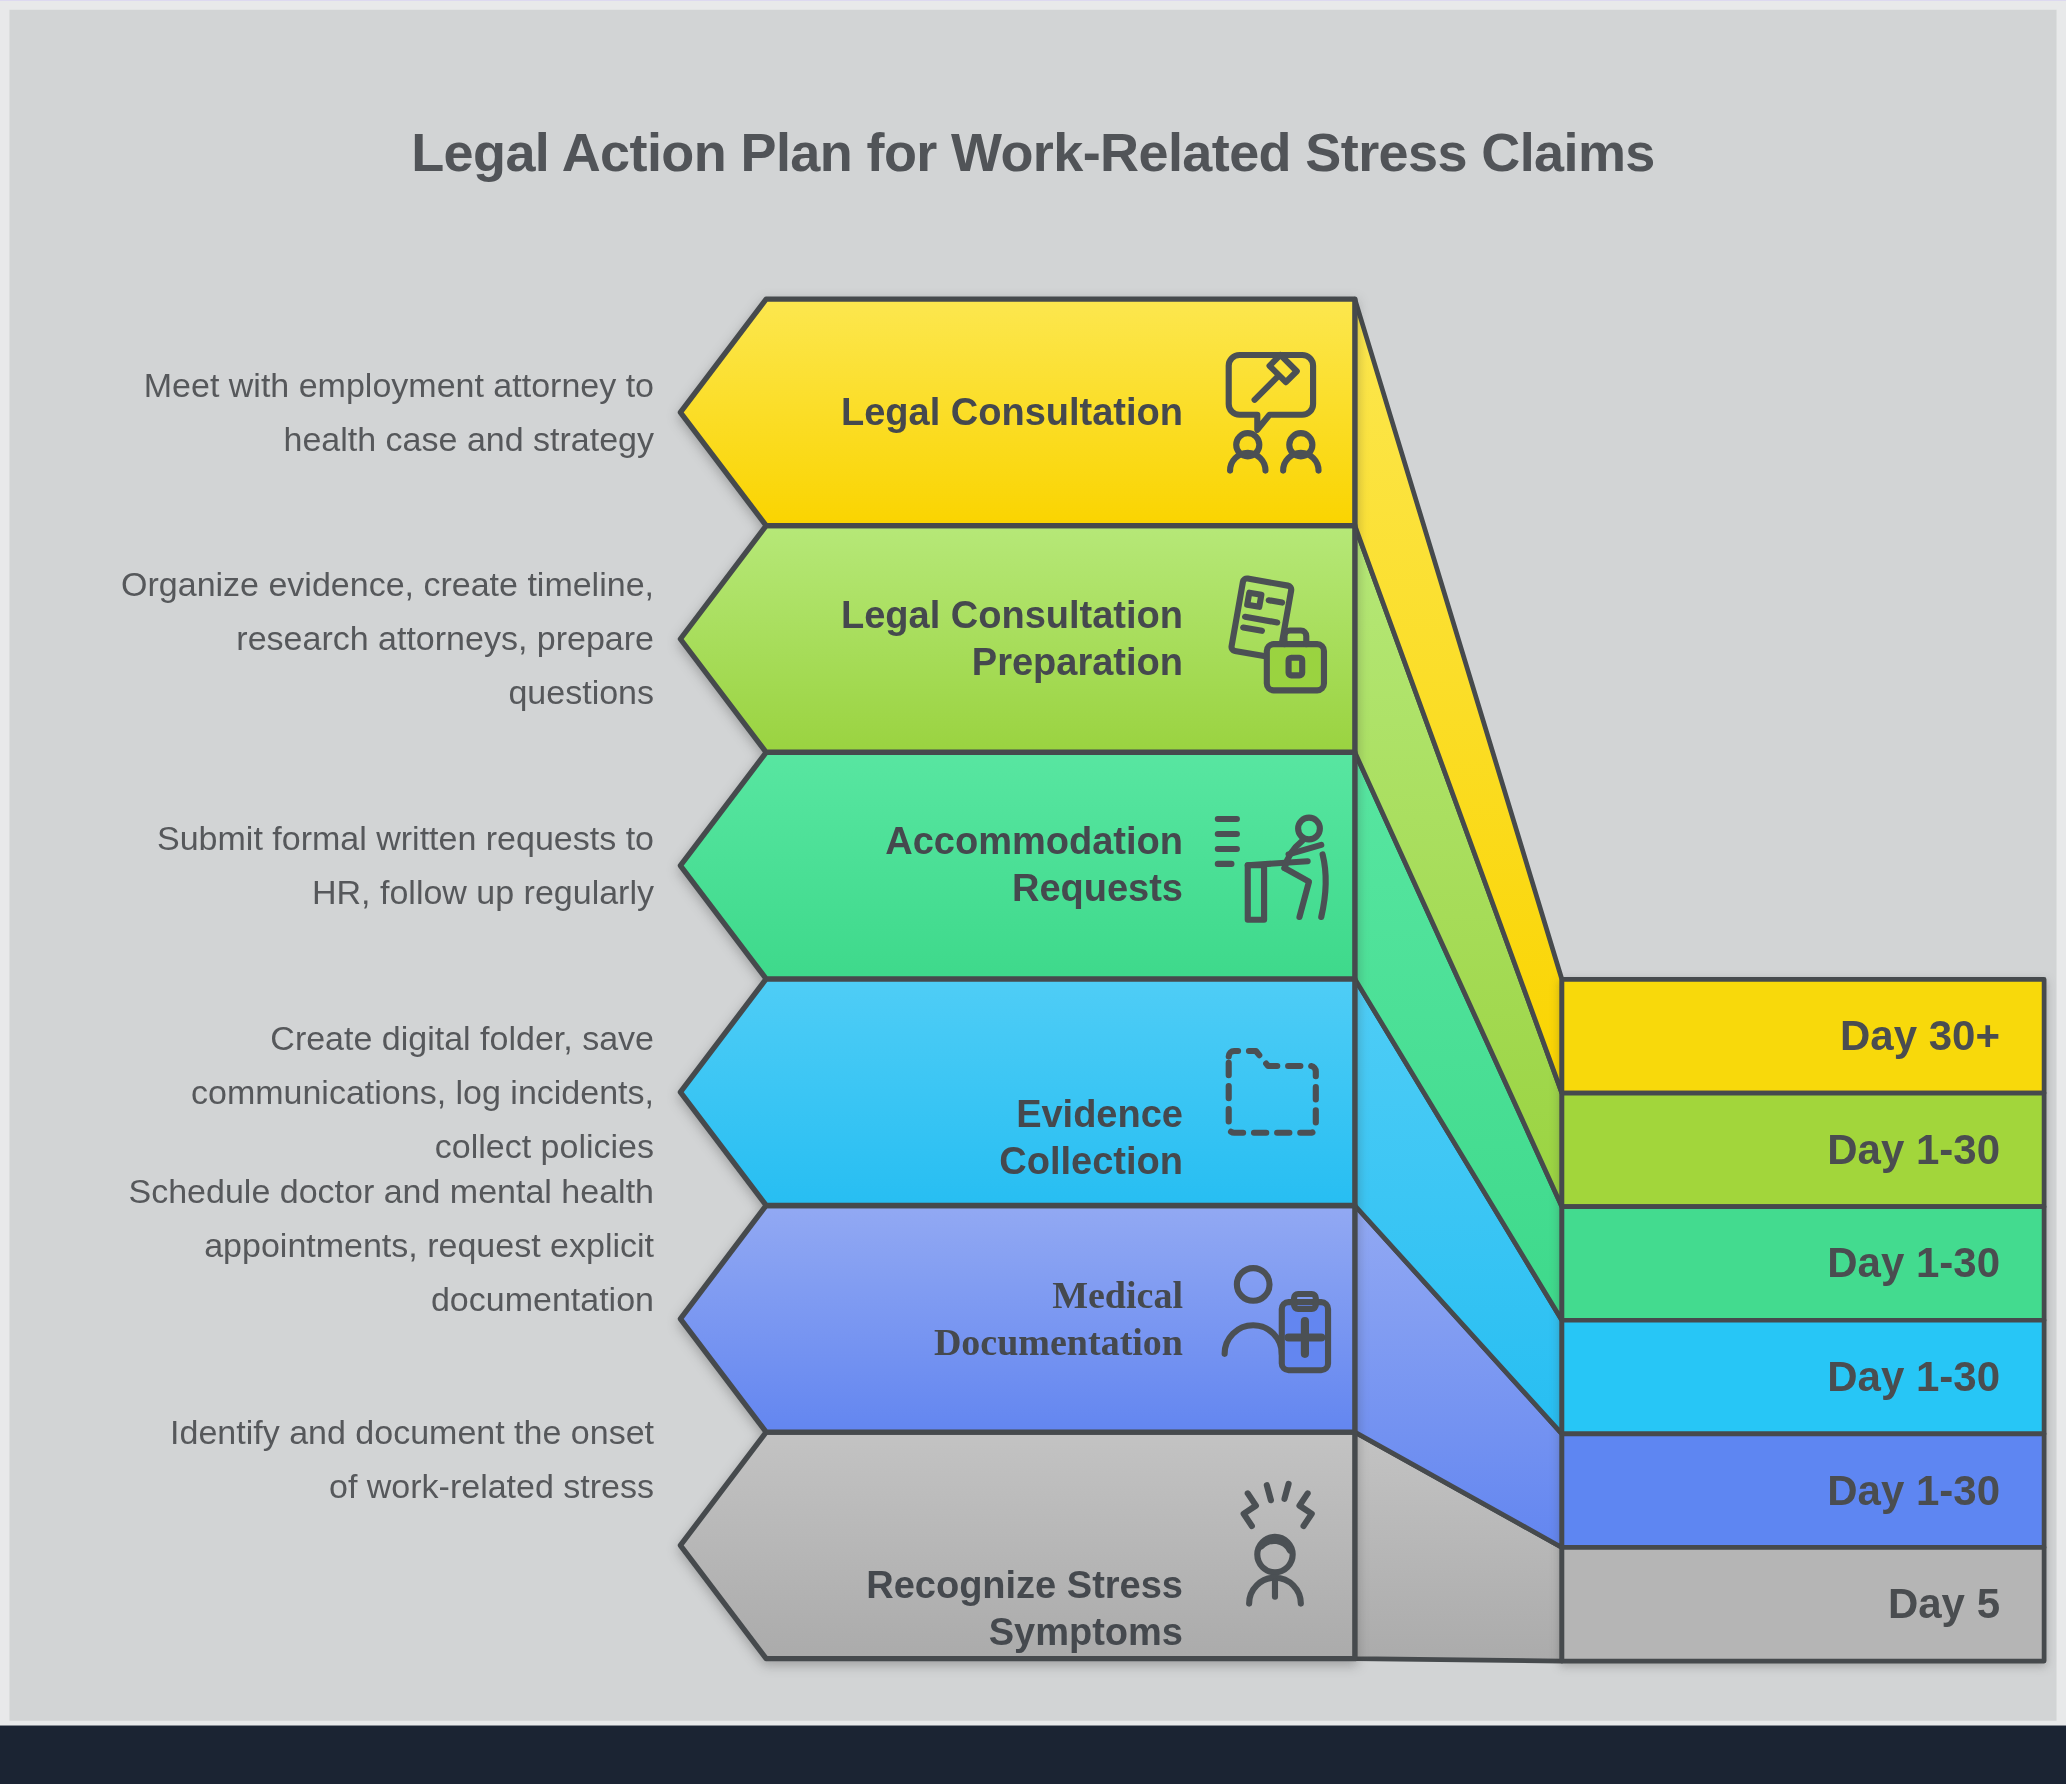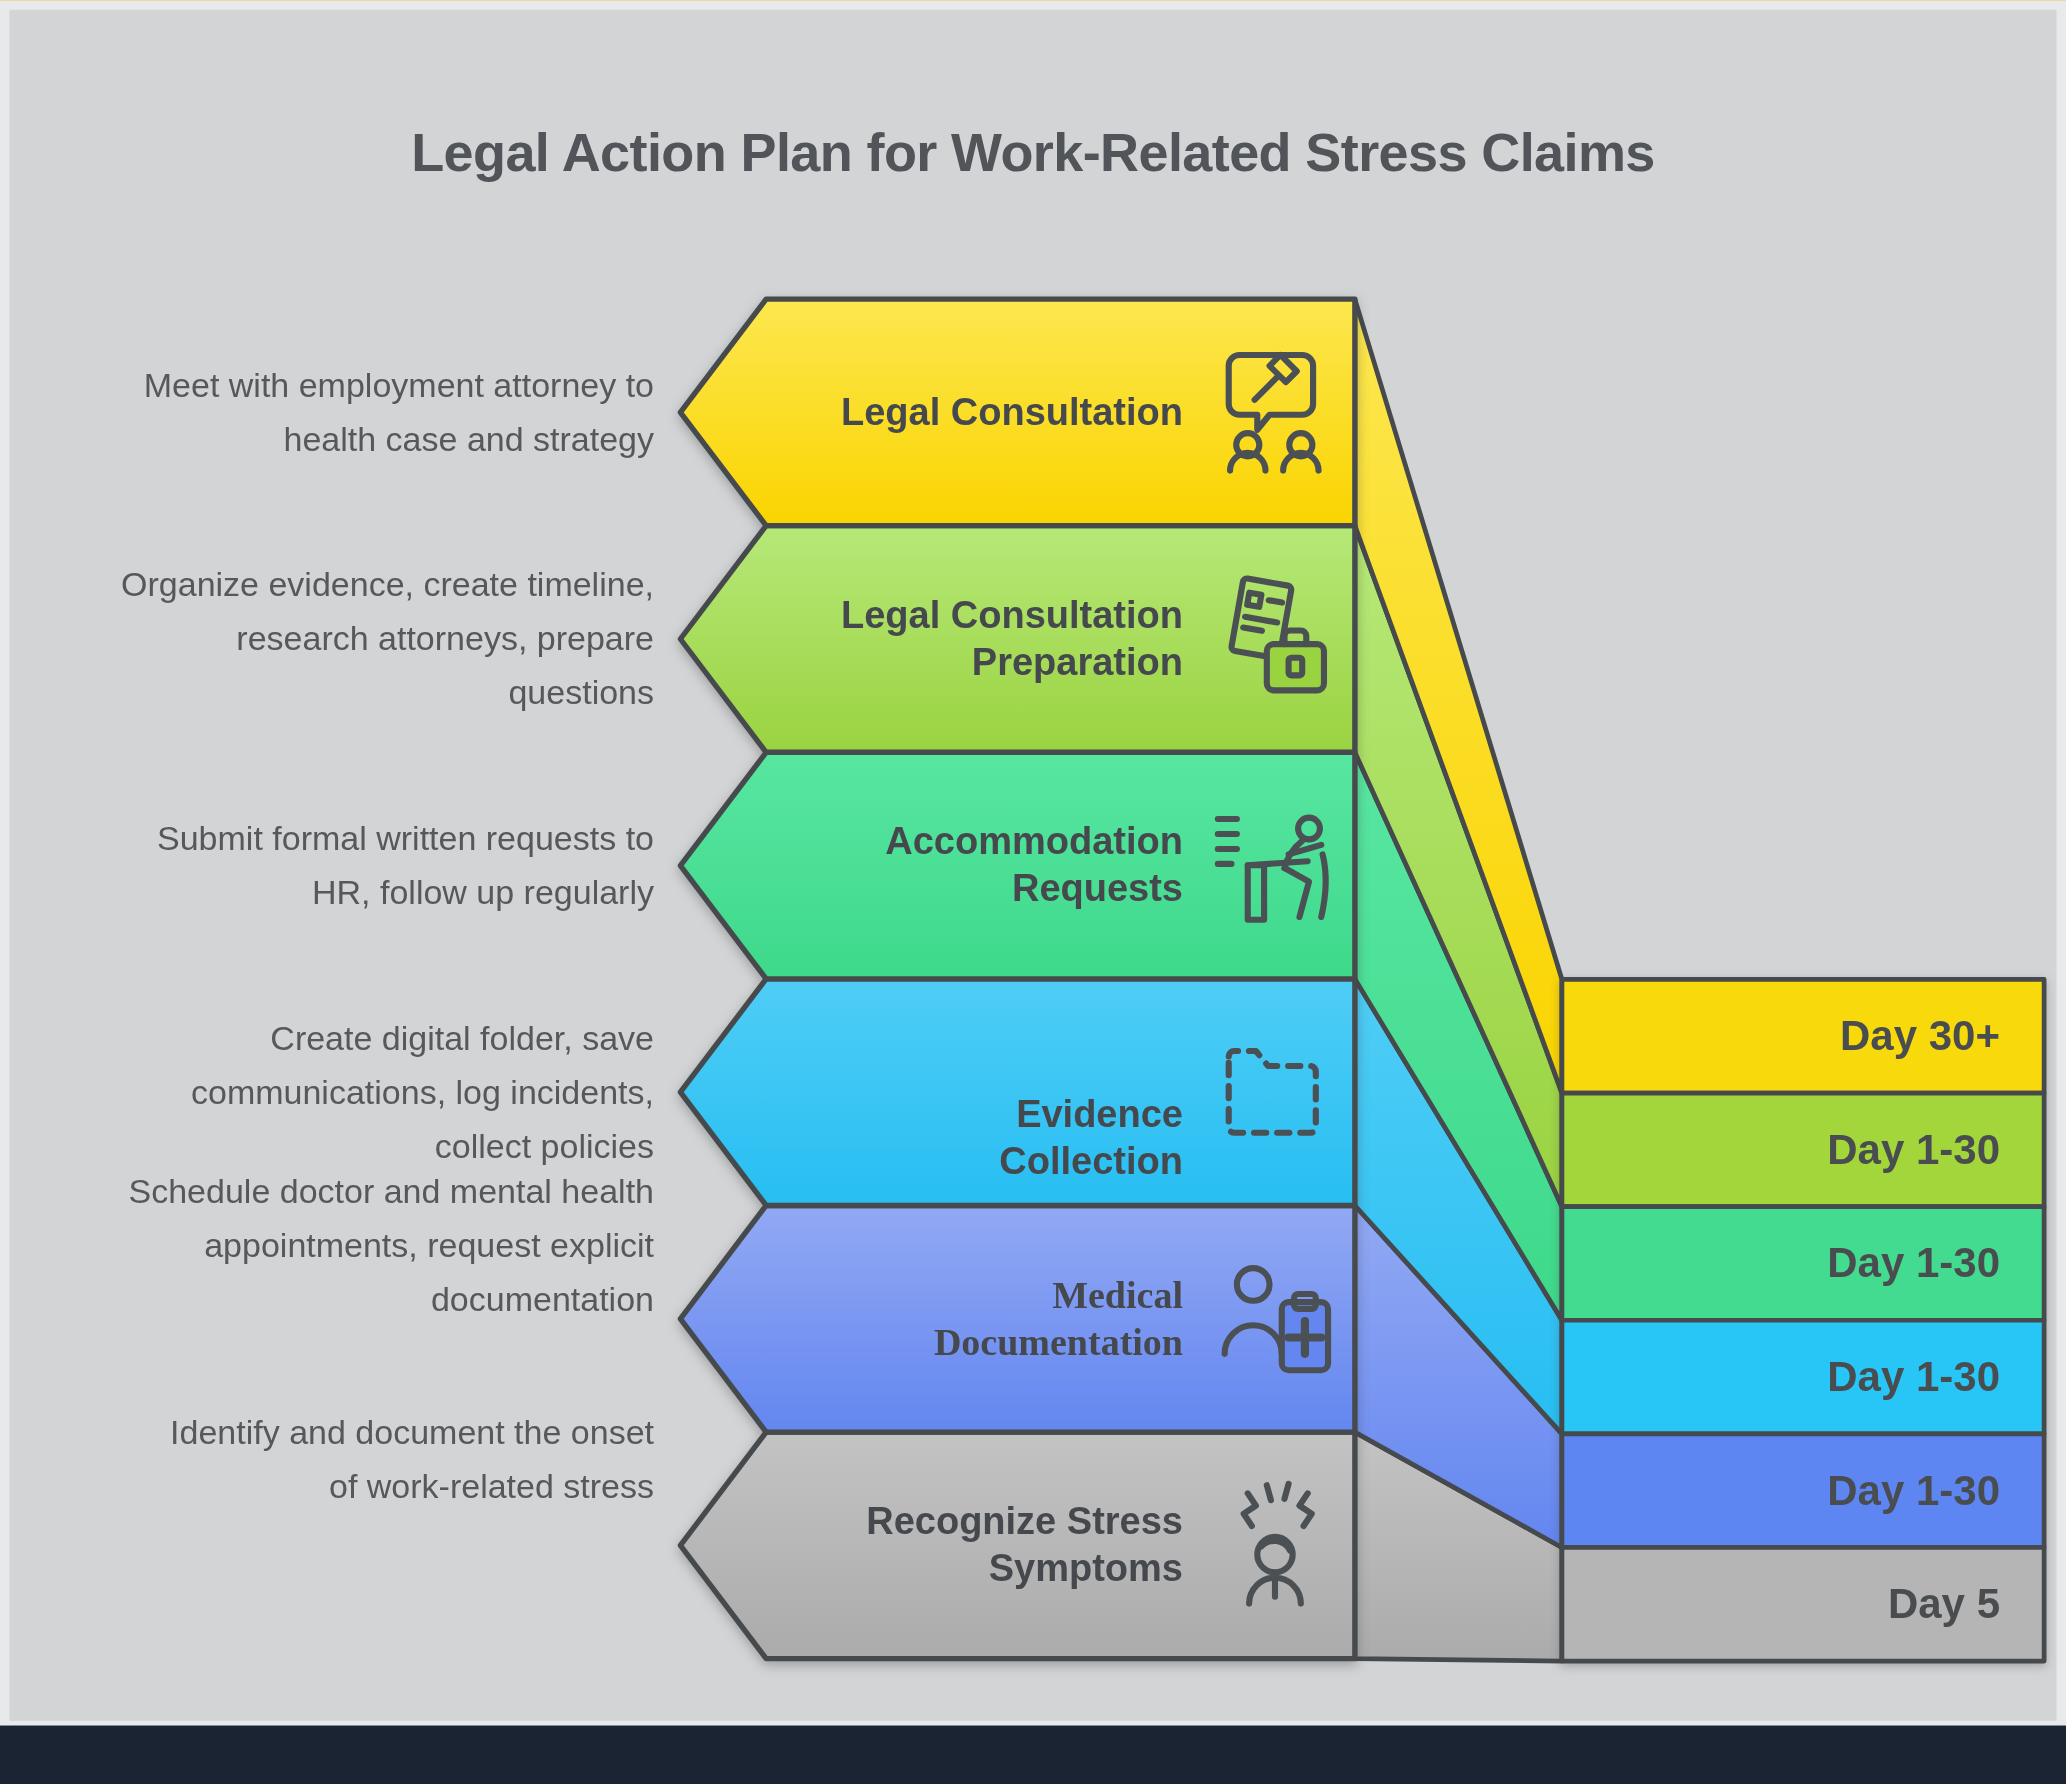--- a/index.html
+++ b/index.html
@@ -1,36 +1,36 @@
 <!DOCTYPE html>
 <html style="font-size:9.5px"><head>
 <meta charset="utf-8">
 <style>
   html,body{margin:0;padding:0;}
   body{font-family:"Liberation Sans","DejaVu Sans",sans-serif;background:#E8E9EA;}
-  .stage{position:relative;width:2066px;height:1785px;overflow:hidden;background:#eab308;}
+  .stage{position:relative;width:2066px;height:1785px;overflow:hidden;background:#c4b5fd;}
   .scene{position:absolute;left:0;top:0;width:2066px;height:1785px;display:block;}
   .banners{filter:drop-shadow(0 7px 10px rgba(50,50,50,.32));}
   .dayboxes{filter:drop-shadow(0 5px 8px rgba(50,50,50,.28));}
   .txt{position:absolute;white-space:pre-line;}
   .page-title{left:0;right:0;top:121px;text-align:center;font-size:54px;font-weight:bold;
     color:#515458;letter-spacing:-0.6px;}
   .desc{font-size:34px;line-height:54px;color:#56585B;text-align:right;right:1412px;}
   .banner-label{font-size:38px;line-height:47px;font-weight:bold;color:#45494E;text-align:right;
     right:883px;width:450px;}
   .day-label{font-size:42px;line-height:36px;font-weight:bold;color:#4A4D50;text-align:right;
     right:66px;width:296px;}
   .d1{top:358px;width:592px;}
   .d2{top:557px;width:627px;}
   .d3{top:811px;width:598px;}
   .d4{top:1011px;width:544px;}
   .d5{top:1164px;width:598px;}
   .d6{top:1405px;width:568px;}
   .b1{top:389px;}  .b2{top:592px;} .b3{top:818px;}
-  .b4{top:1045px;margin-top:46px;} .b5{top:1272px;font-family:Liberation Serif, serif;} .b6{top:1498px;}
+  .b4{top:1045px;margin-top:46px;} .b5{top:1272px;font-family:Liberation Serif, serif;} .b6{top:1562px;}
   .y1{top:1018px;} .y2{top:1132px;} .y3{top:1245px;}
   .y4{top:1359px;} .y5{top:1473px;} .y6{top:1586px;}
 </style>
 </head>
 <body>
 
 <div class="stage">
 
   <svg class="scene" viewBox="0 0 3492 3016" xmlns="http://www.w3.org/2000/svg">
     <defs>

